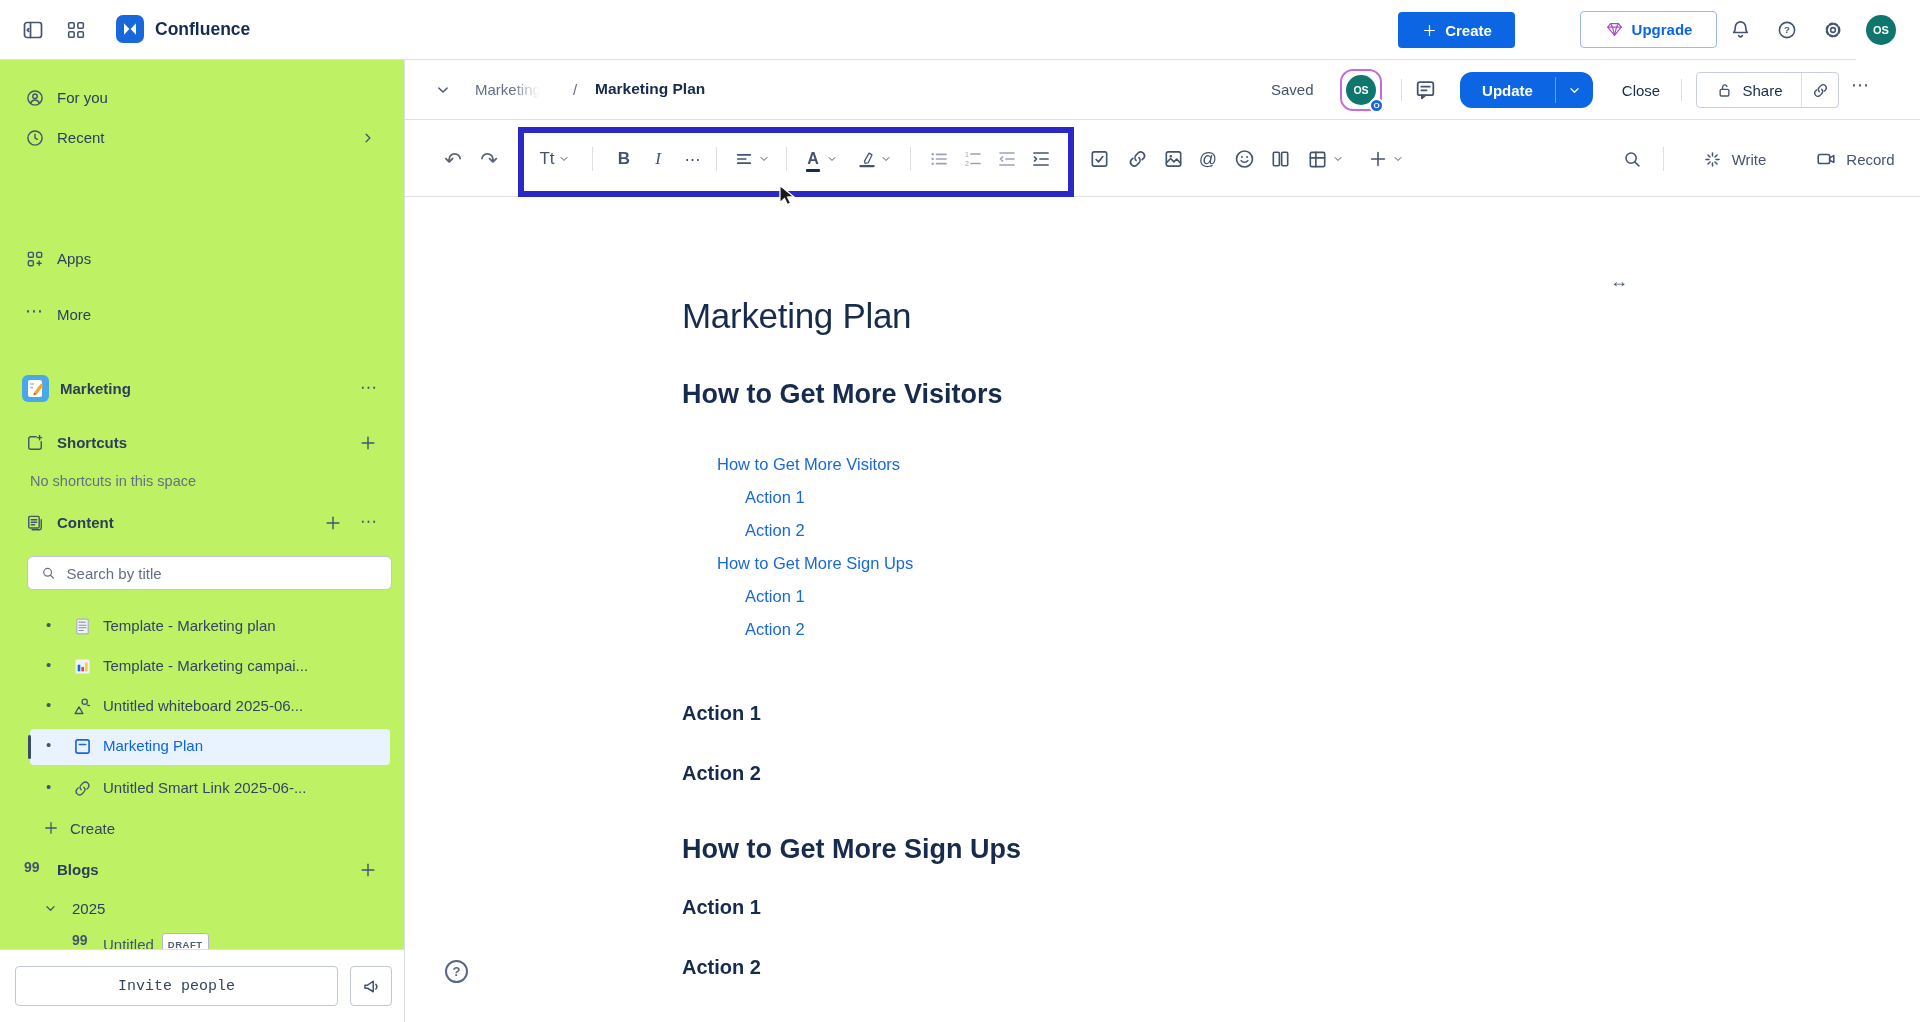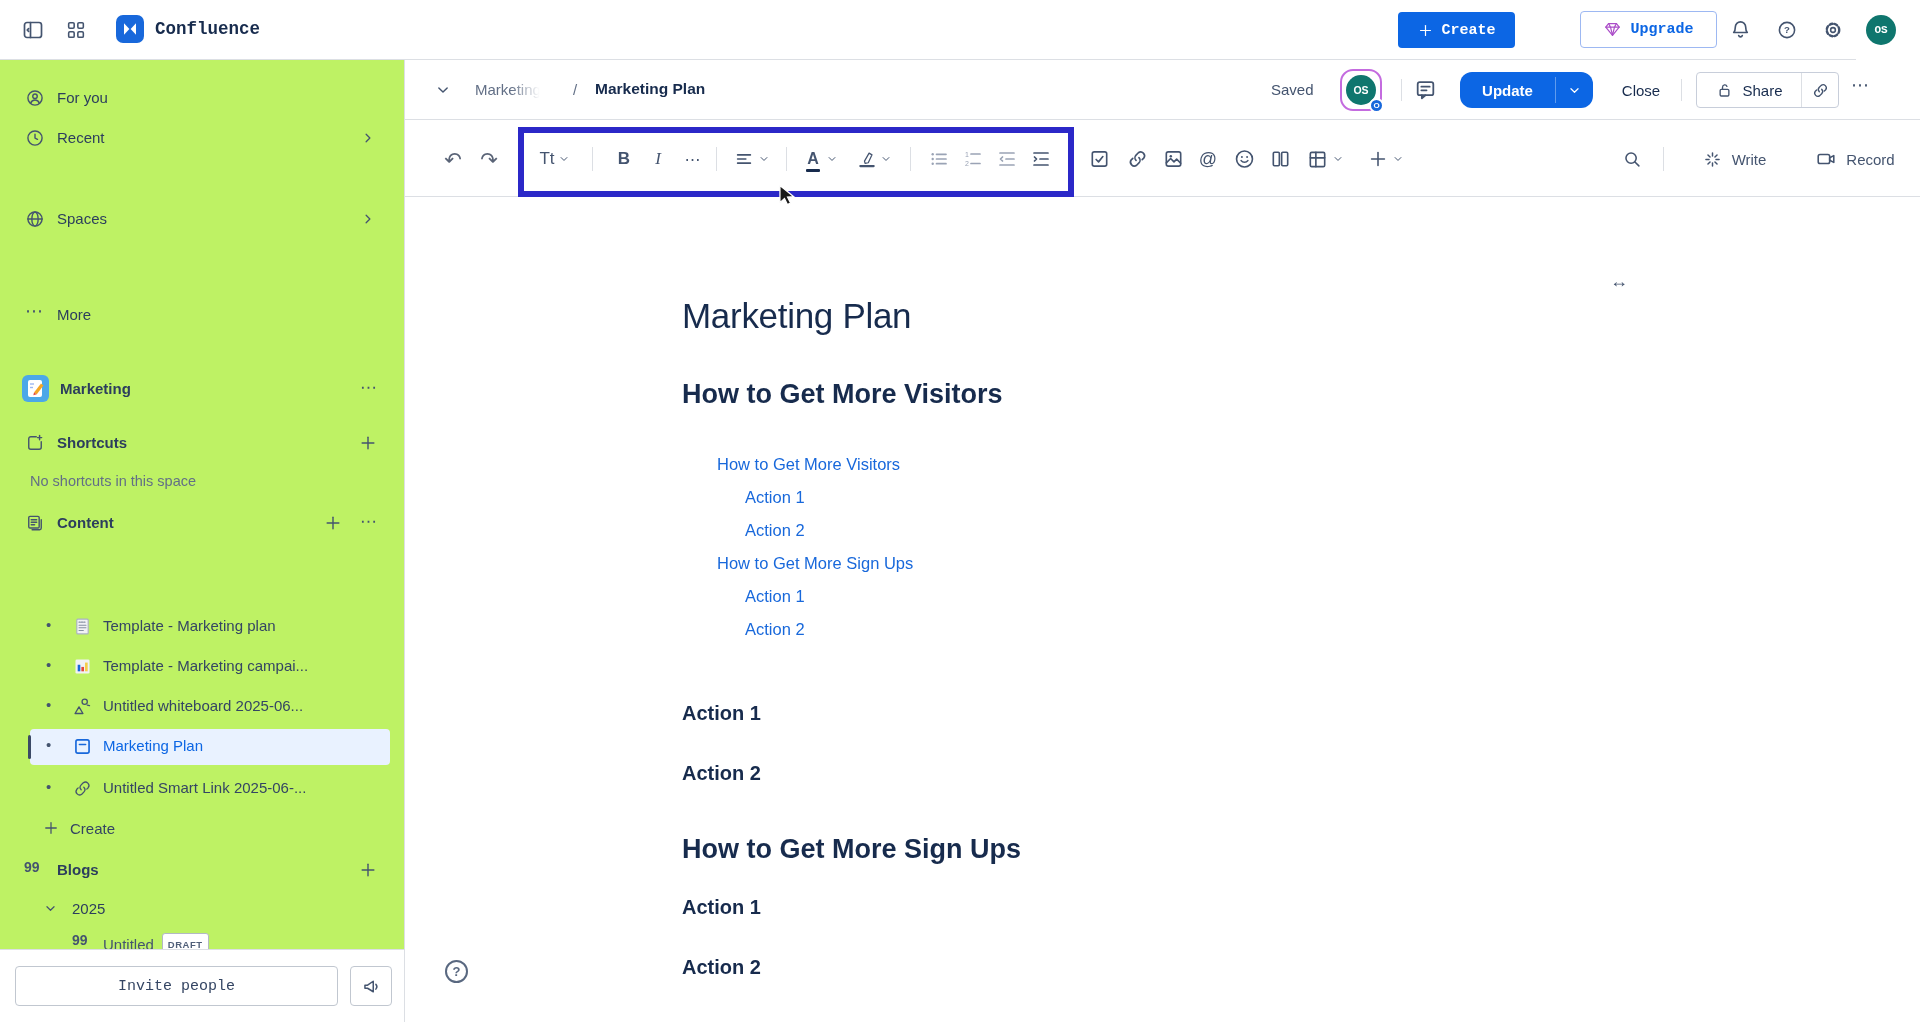--- a/index.html
+++ b/index.html
@@ -3,21 +3,21 @@
 <meta charset="utf-8">
 <style>
   * { margin:0; padding:0; box-sizing:border-box; }
   html,body { width:1920px; height:1022px; overflow:hidden; }
   body { font-family:"Liberation Sans", sans-serif; color:#172B4D; background:#fff; position:relative; }
   .ic { display:inline-block; vertical-align:middle; color:#44546F; }
   svg.ic { stroke:currentColor; fill:none; stroke-width:1.7; stroke-linecap:round; stroke-linejoin:round; }
   .abs { position:absolute; }
 
   
-  .topbar { position:relative; width:1856px; height:60px; border-bottom:1px solid #DCDFE4; background:#fff;font-family:Liberation Mono, monospace; }
+  .topbar { position:relative; width:1856px; height:60px; border-bottom:1px solid #DCDFE4; background:#fff; }
   .app-name { font-size:17.5px; font-weight:700; color:#172B4D; }
   .search-box { display:flex; align-items:center; gap:10px; border:1px solid #B9C0CC; border-radius:5px; padding:0 12px; background:#fff; }
   .search-box input { border:none; outline:none; font-size:15.5px; width:100%; font-family:inherit; color:#172B4D; background:transparent; }
   .search-box input::placeholder { color:#626F86; }
   .btn-primary { display:flex; align-items:center; justify-content:center; gap:7px; background:#0C66E4; color:#fff; border:none; border-radius:4px; font-size:15px; font-weight:600; cursor:pointer; font-family:inherit; }
   .btn-upgrade { display:flex; align-items:center; justify-content:center; gap:8px; background:#fff; color:#0C66E4; border:1px solid #9DB8F2; border-radius:4px; font-size:15px; font-weight:700; cursor:pointer; font-family:inherit; }
   .avatar { border-radius:50%; background:#0f766e; color:#fff; font-weight:700; display:flex; align-items:center; justify-content:center; }
 
   
   .shell { display:flex; width:1920px; height:962px; }
@@ -338,28 +338,25 @@
     </div>
     <div class="s-row" style="top:60px">
       <svg class="ic s-ic">
           <use href="#sym-clock"></use>
         </svg>
       <span class="s-label">Recent</span>
       <svg class="ic s-chev">
           <use href="#sym-chev-right"></use>
         </svg>
     </div>
-    <div class="s-row" style="top:141px">
+    <div class="s-row" style="top:181px">
       <svg class="ic s-ic">
-          <use href="#sym-globe"></use>
-        </svg>
-      <span class="s-label">Spaces</span>
-      <svg class="ic s-chev">
-          <use href="#sym-chev-right"></use>
-        </svg>
+          <use href="#sym-apps-plus"></use>
+        </svg>
+      <span class="s-label">Apps</span>
     </div>
     <div class="s-row" style="top:237px">
       <span class="abs" style="left:25px;top:3px;font-size:18px;color:#44546F;letter-spacing:1px">⋯</span>
       <span class="s-label">More</span>
     </div>
 
     <div class="s-row" style="top:311px">
       <span class="abs" style="left:22px;top:4px">
         <svg width="27" height="27" viewBox="0 0 27 27">
             <rect width="27" height="27" rx="6" fill="#4BA8E8"></rect>
@@ -389,20 +386,28 @@
       <svg class="ic s-ic">
           <use href="#sym-content"></use>
         </svg>
       <span class="s-label" style="font-weight:600">Content</span>
       <svg class="ic s-plus" style="right:62px">
           <use href="#sym-plus"></use>
         </svg>
       <span class="s-more">⋯</span>
     </div>
 
+    <div class="content-search">
+      <div class="search-box" style="height:34px">
+        <svg class="ic" width="18" height="18" style="color:#626F86">
+            <use href="#sym-magnifier"></use>
+          </svg>
+        <input type="text" placeholder="Search by title" style="">
+      </div>
+    </div>
 
     <div class="p-row" style="top:548px">
       <span class="p-bullet">•</span>
       <svg class="ic p-ic">
           <use href="#sym-doc-gray"></use>
         </svg>
       <span class="p-label">Template - Marketing plan</span>
     </div>
     <div class="p-row" style="top:588px">
       <span class="p-bullet">•</span>

